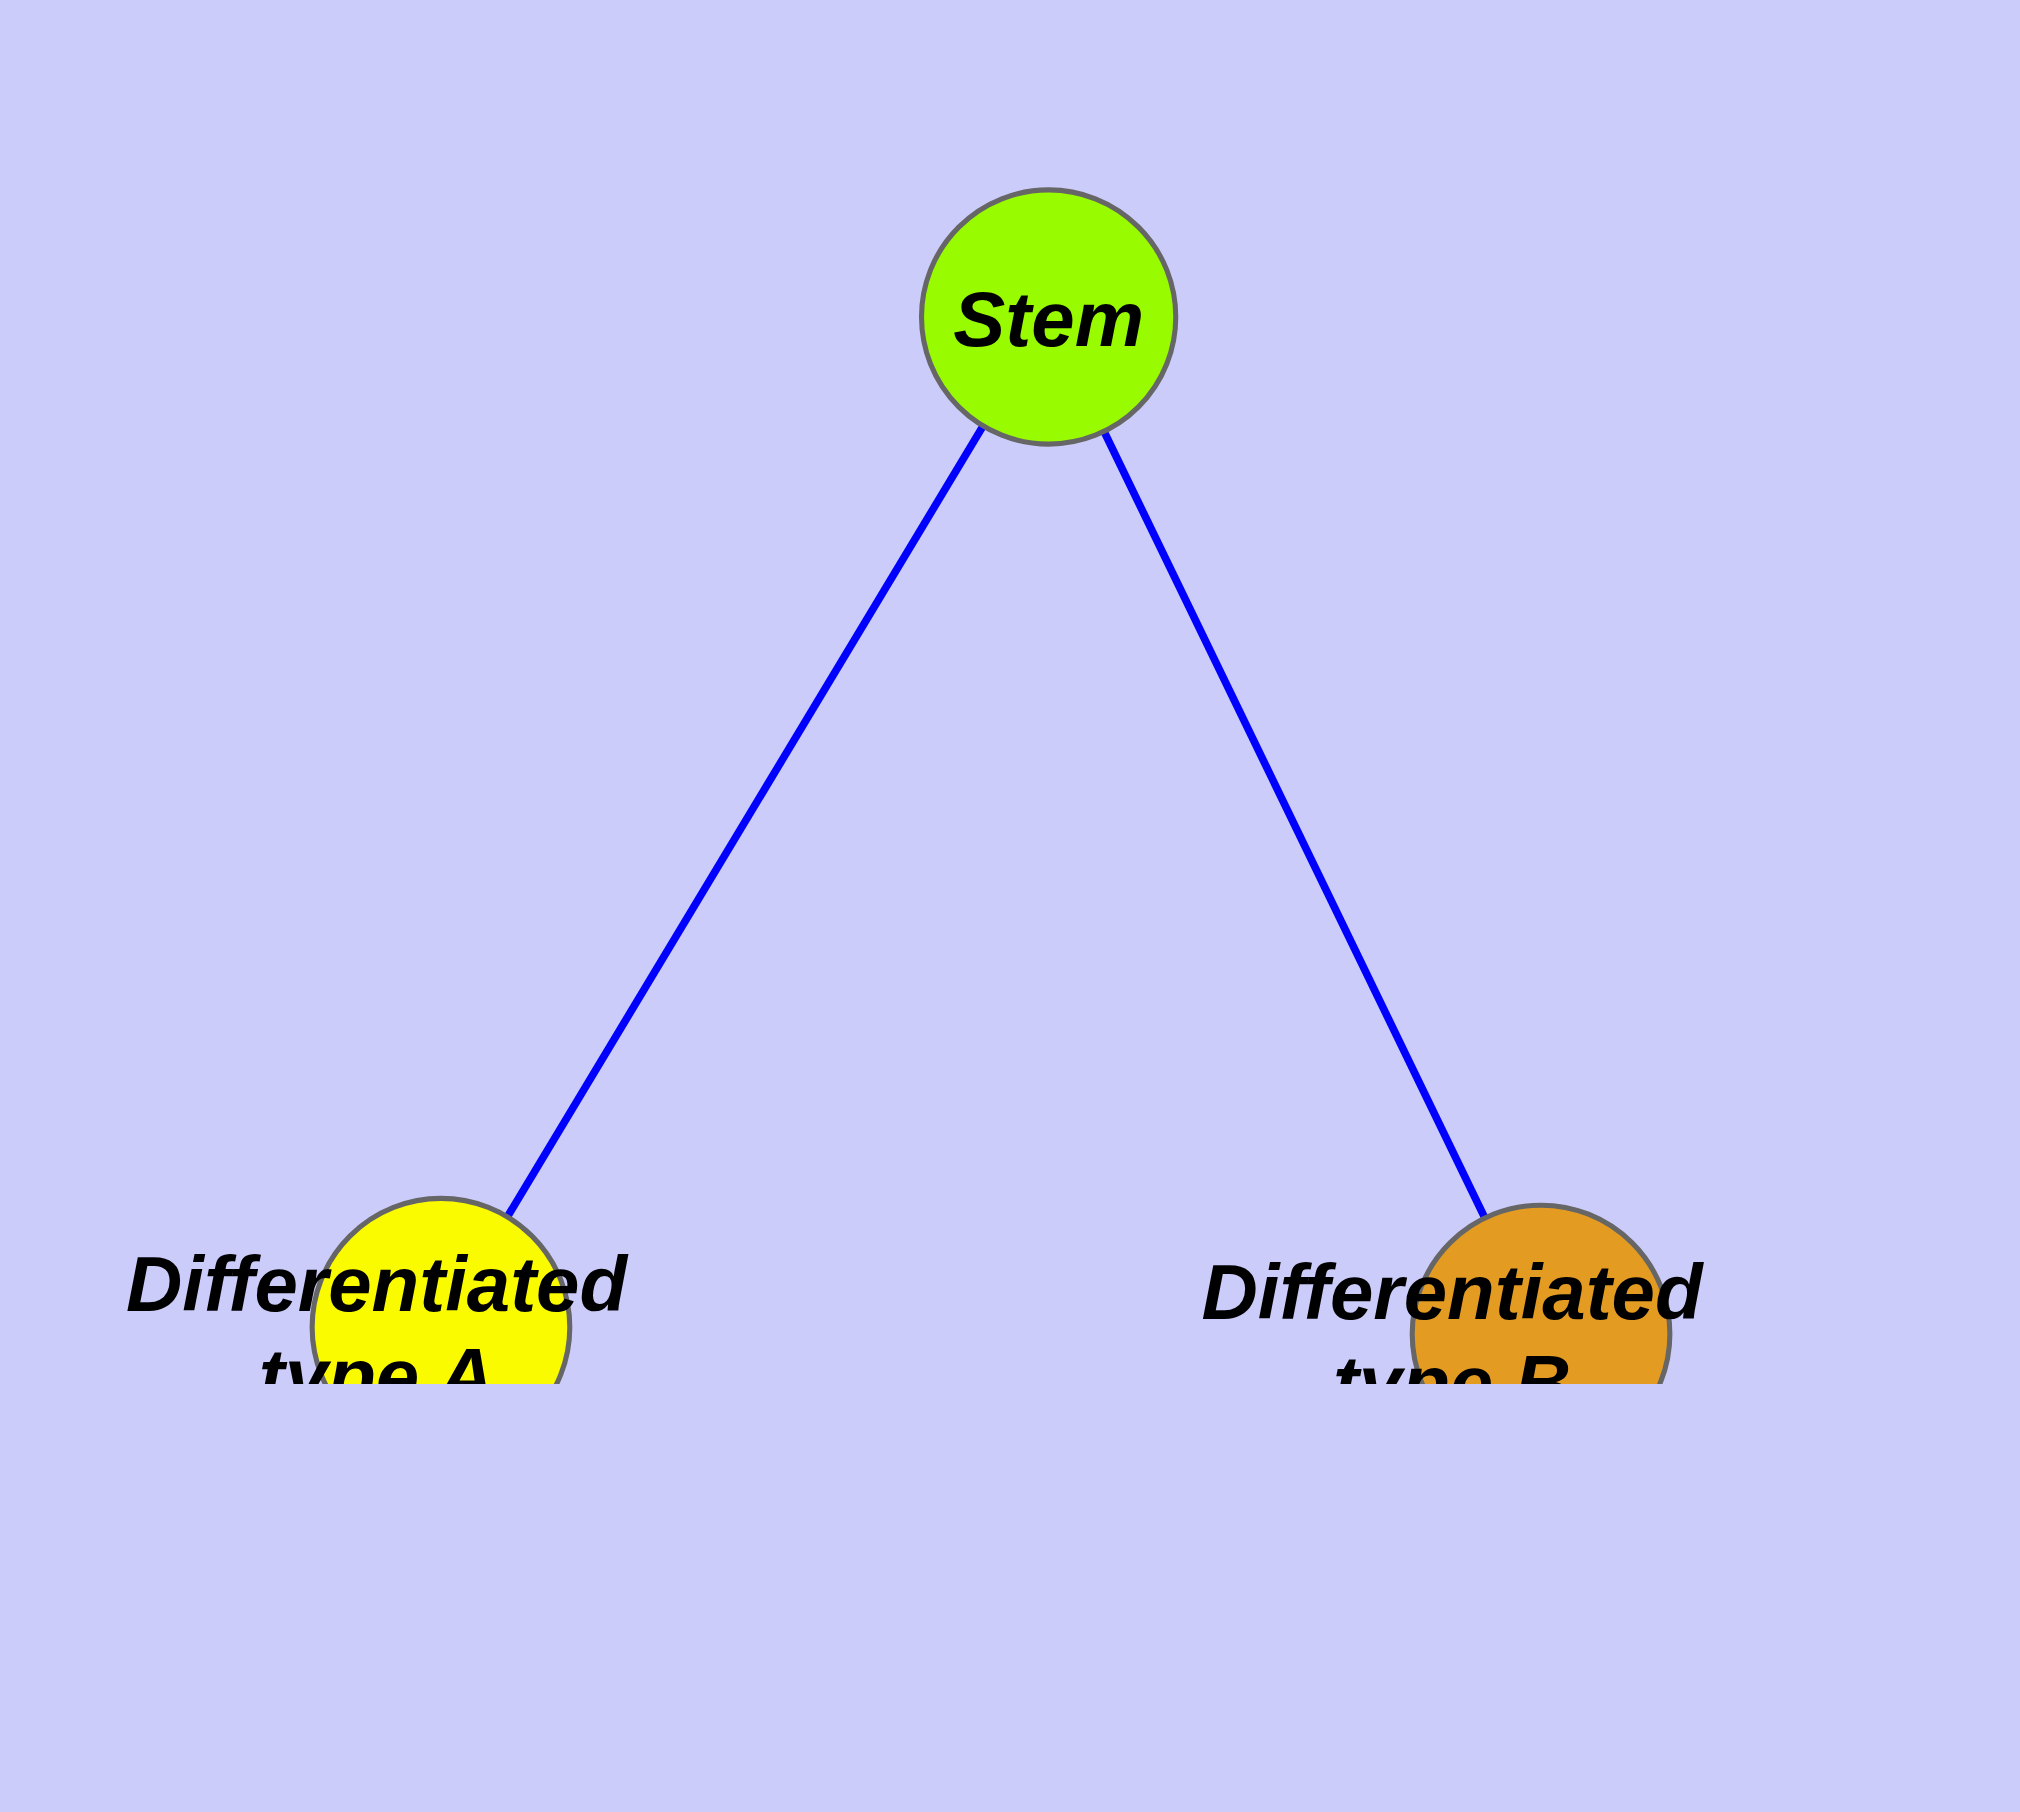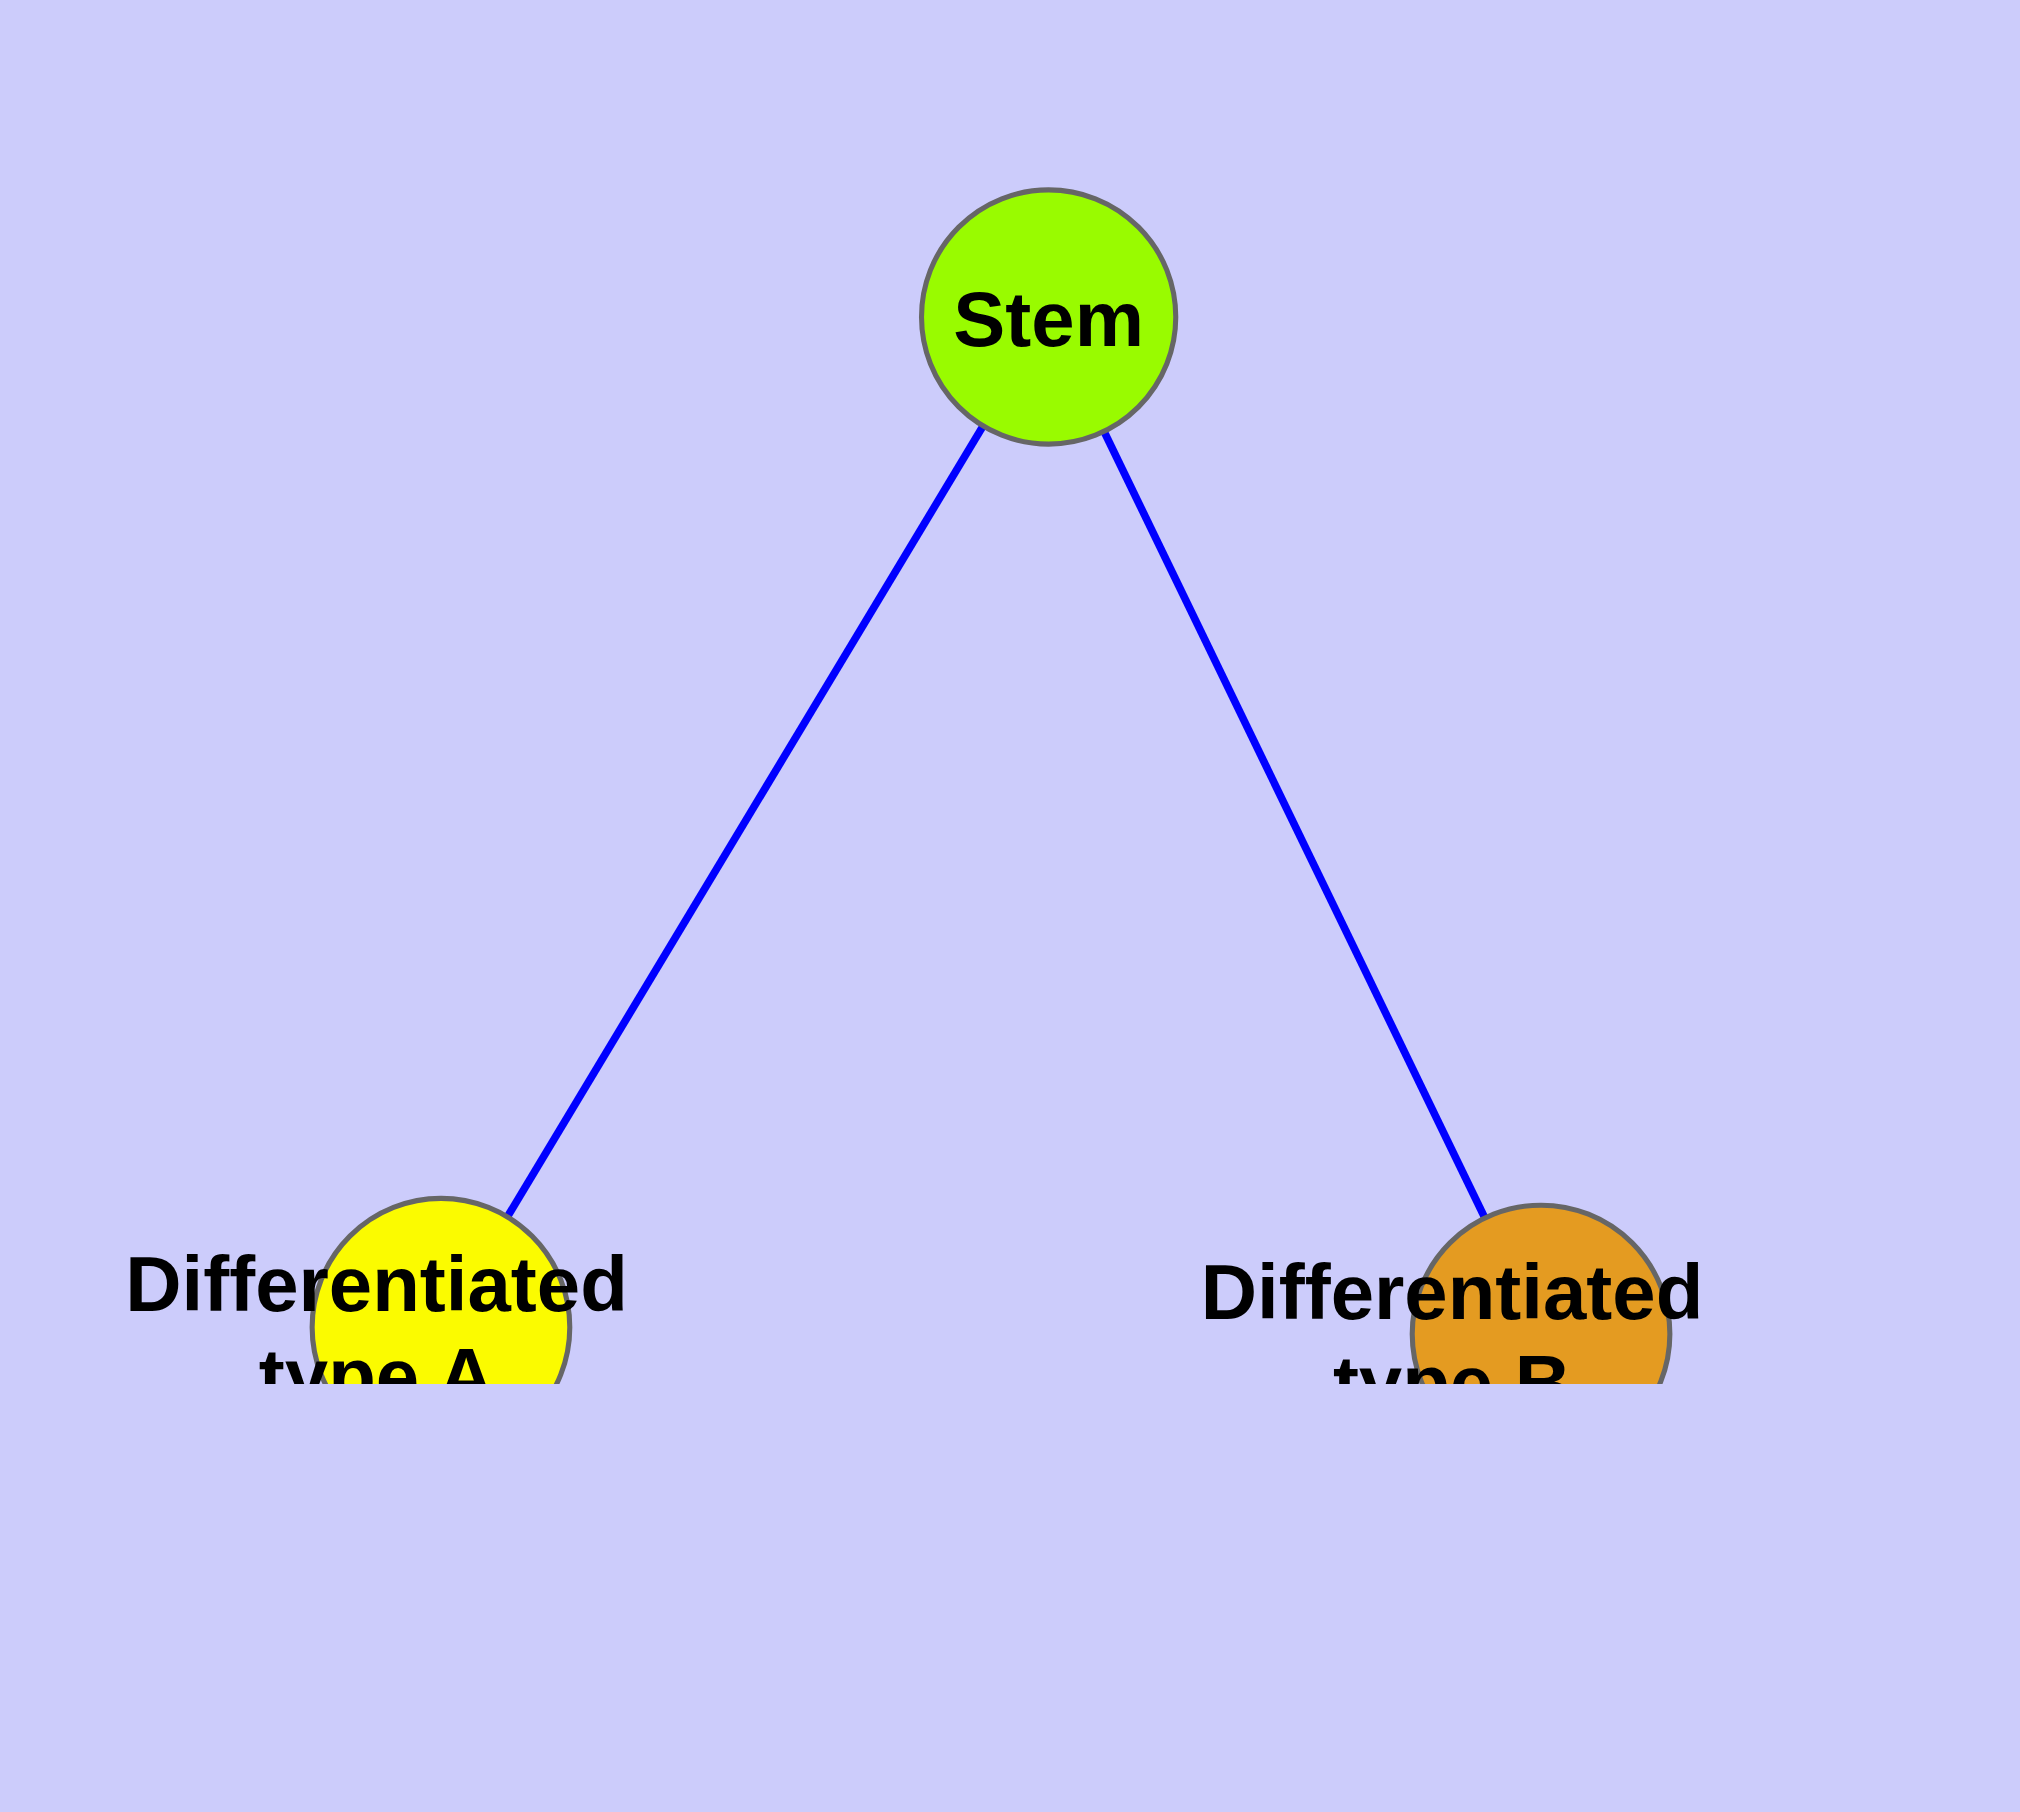--- a/index.html
+++ b/index.html
@@ -7,20 +7,21 @@
     padding: 0;
     background: #ccccfb;
   }
   #stage {
     position: relative;
     width: 2021px;
     height: 1384px;
     background: #ccccfb;
     overflow: hidden;
     font-family: "Liberation Sans", sans-serif;
+    font-style: italic;
   }
   #graph-svg {
     position: absolute;
     left: 0;
     top: 0;
     width: 2021px;
     height: 1812px;
     display: block;
   }
   .node-label {

